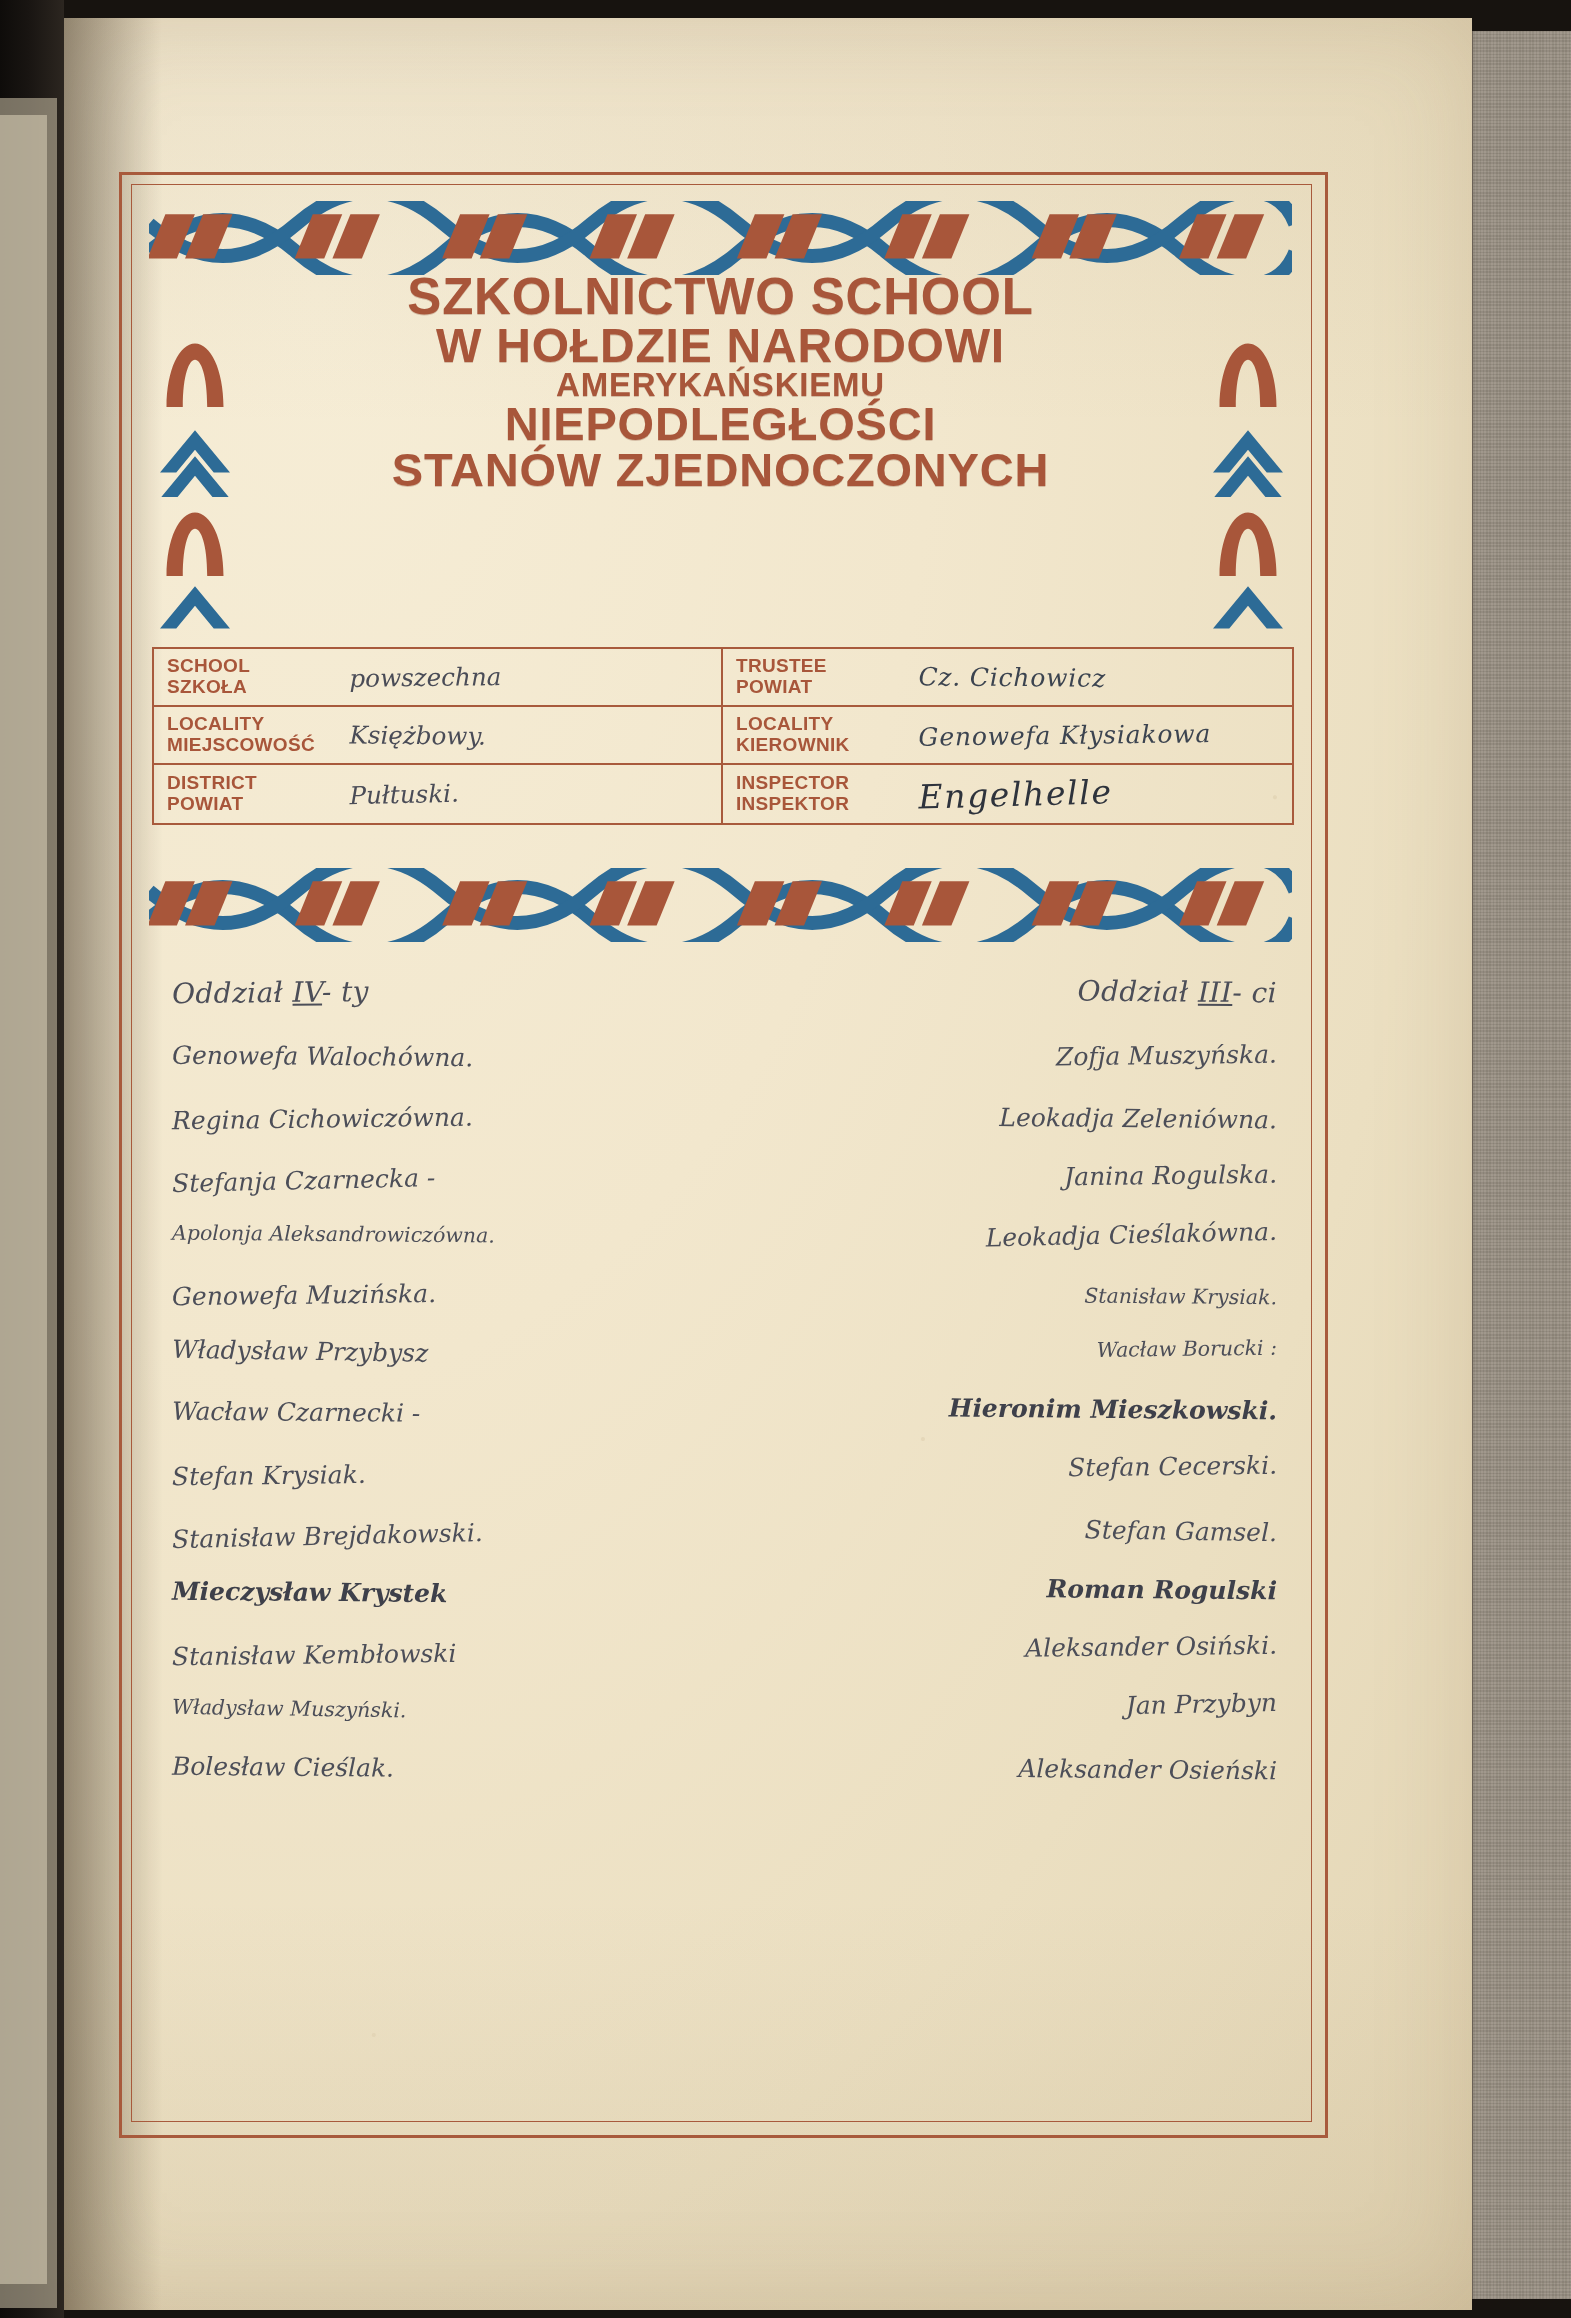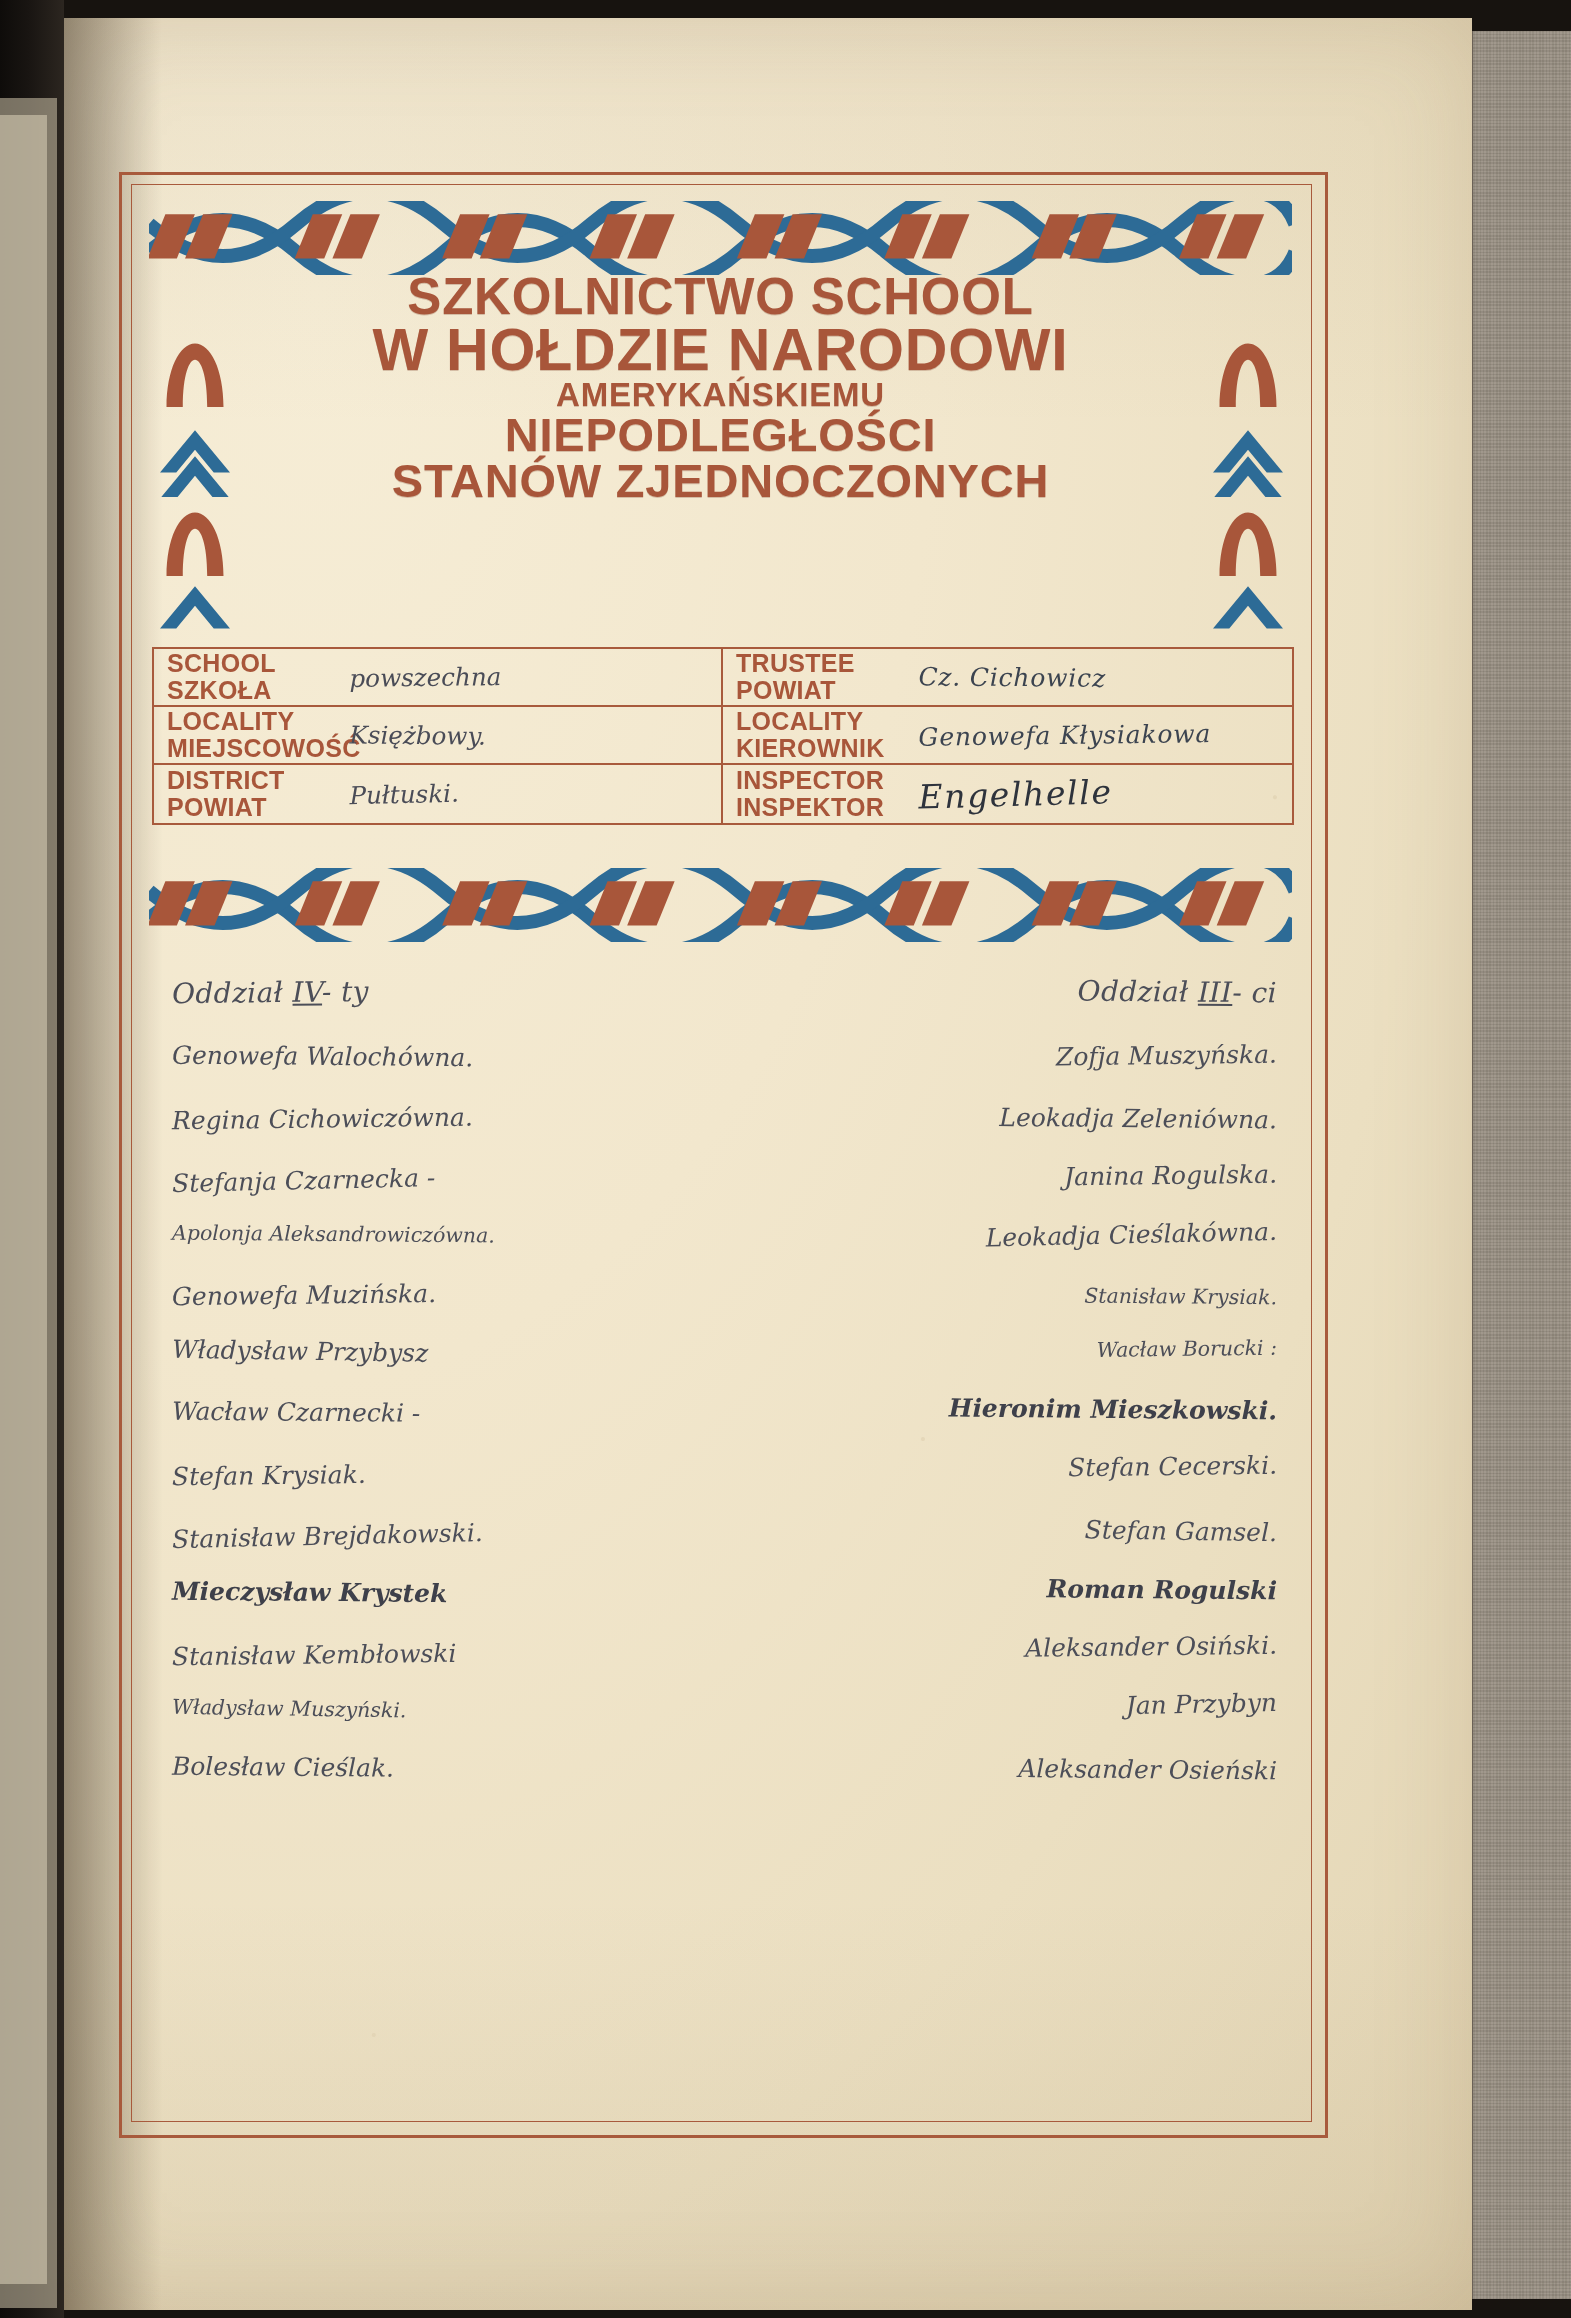--- a/index.html
+++ b/index.html
@@ -46,37 +46,37 @@
   .ribbon svg{display:block;}
 
   
   #title-block{position:absolute;left:149px;top:270px;width:1143px;height:344px;}
   .title-line{
     color:#a8563a;text-align:center;font-family:"Liberation Sans",sans-serif;
     font-weight:700;letter-spacing:0.8px;line-height:.98;
     text-shadow:0 0.8px 0 rgba(120,55,30,.25);
   }
   #t0{font-size:51px;margin-top:1.6px;}
-  #t1{font-size:59px;}
+  #t1{font-size:48px;}
   #t2{font-size:33px;}
   #t3{font-size:47px;}
   #t4{font-size:47px;}
   #t5{font-size:47px;}
 
   
   .orn{position:absolute;width:70px;height:75px;}
   .orn svg{display:block;}
 
   
   #meta{position:absolute;left:152px;top:647px;width:1138px;height:174px;border:2.5px solid #a85a3c;display:grid;
         grid-template-columns:1fr 1fr;grid-template-rows:1fr 1fr 1fr;}
   .mcell{position:relative;border-right:2.5px solid #a85a3c;border-bottom:2.5px solid #a85a3c;display:flex;align-items:center;padding-left:13px;}
   .mcell.last-col{border-right:none;}
   .mcell.last-row{border-bottom:none;}
-  .mlabels{font-family:"Liberation Sans",sans-serif;color:#a8563a;font-weight:700;font-size:25px;line-height:1.08;letter-spacing:0.3px;width:176px;flex:none;}
+  .mlabels{font-family:"Liberation Sans",sans-serif;color:#a8563a;font-weight:700;font-size:19px;line-height:1.08;letter-spacing:0.3px;width:176px;flex:none;}
   .mlabels .en{display:block;}
   .mlabels .pl{display:block;}
   .mval{font-family:"DejaVu Serif",serif;font-style:italic;color:#4a4c57;font-size:24.6px;padding-left:6.5px;
         transform:rotate(-1.1deg);white-space:nowrap;}
   .mval.sig{font-size:25px;color:#3c4450;letter-spacing:0.8px;}
   .mval.sigdark{font-size:33px;color:#2e333c;letter-spacing:1.6px;transform:rotate(-1.6deg);}
 
   
   #cols{position:absolute;left:164px;top:974px;width:1129px;}
   .col{position:absolute;top:0;width:540px;}

